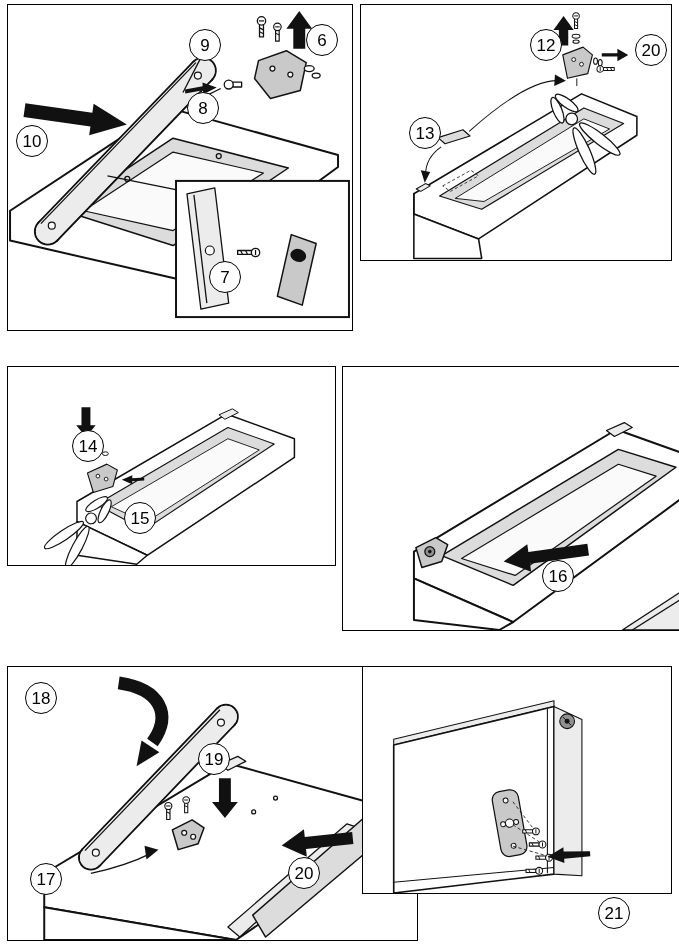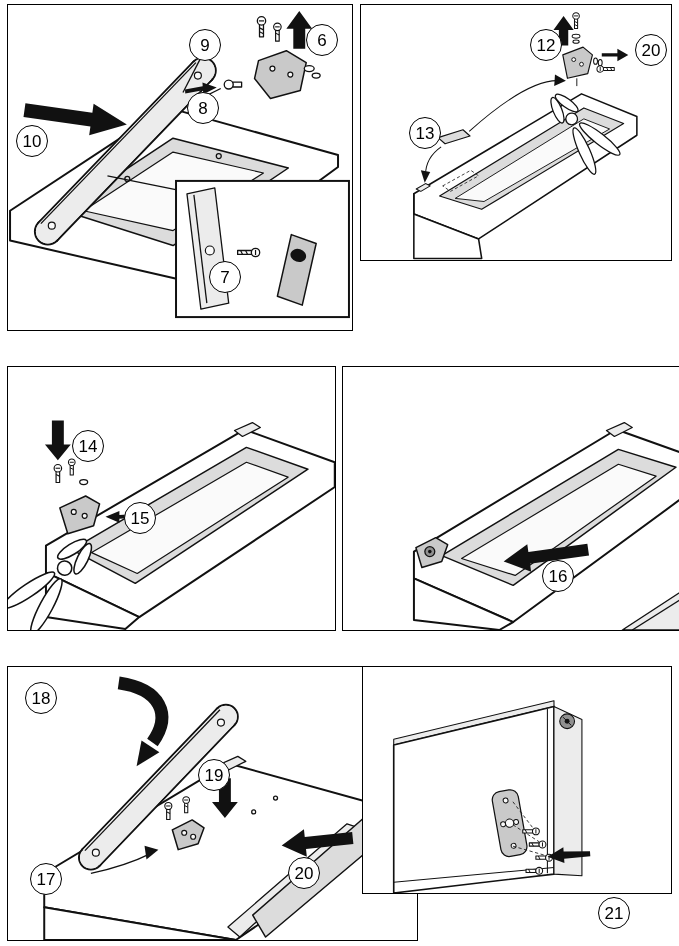--- a/index.html
+++ b/index.html
@@ -176,21 +176,21 @@
       <g>
         <path class="thin" d="M96,162 Q170,96 210,97"></path>
         <polygon class="blk" points="206,89 220,97 205,104"></polygon>
       </g>
     </svg>
     <div class="callout" style="left:169px;top:24px">12</div>
     <div class="callout" style="left:274px;top:29px">20</div>
     <div class="callout" style="left:48px;top:112px">13</div>
   </figure>
 
-  <figure class="panel" style="left:7px;top:366px;width:329px;height:265px">
+  <figure class="panel" style="left:7px;top:366px;width:329px;height:200px">
     <svg viewBox="0 0 329 265">
       <g>
         <path class="ln" d="M38,180 L238,63 L329,96 L329,121 L132,252 L38,207 Z"></path>
         <polygon class="ln" points="38,207 132,252 118,264 38,252"></polygon>
         <polygon class="lgray" points="228,64 246,56 254,61 236,70"></polygon>
         <polygon class="gray" points="64,184 240,81 302,103 128,218"></polygon>
         <polygon class="wht" points="84,187 240,96 282,111 130,208"></polygon>
       </g>
       <g>
         <polygon class="dgray" points="52,142 78,130 92,138 86,160 60,168"></polygon>
@@ -303,21 +303,21 @@
       </g>
       <g>
         <path class="thin" d="M52,208 Q88,200 112,188"></path>
         <polygon class="blk" points="106,180 120,184 108,194"></polygon>
       </g>
       <g>
         <polygon class="blk" points="316,170 268,170 268,162 244,176 268,190 268,182 316,182" transform="rotate(-6 280 176)"></polygon>
       </g>
     </svg>
     <div class="callout" style="left:17px;top:15px">18</div>
-    <div class="callout" style="left:190px;top:92px">19</div>
+    <div class="callout" style="left:190px;top:76px">19</div>
     <div class="callout" style="left:22px;top:196px">17</div>
     <div class="callout" style="left:280px;top:190px">20</div>
   </figure>
 
   <figure class="panel" style="left:362px;top:666px;width:310px;height:228px">
     <svg viewBox="0 0 310 275">
       <g>
         <polygon class="lgray" points="5,88 200,41 200,48 5,95"></polygon>
         <polygon class="ln" points="5,95 200,48 200,252 5,275"></polygon>
         <polygon class="lgray" points="200,48 234,64 234,254 200,252"></polygon>

